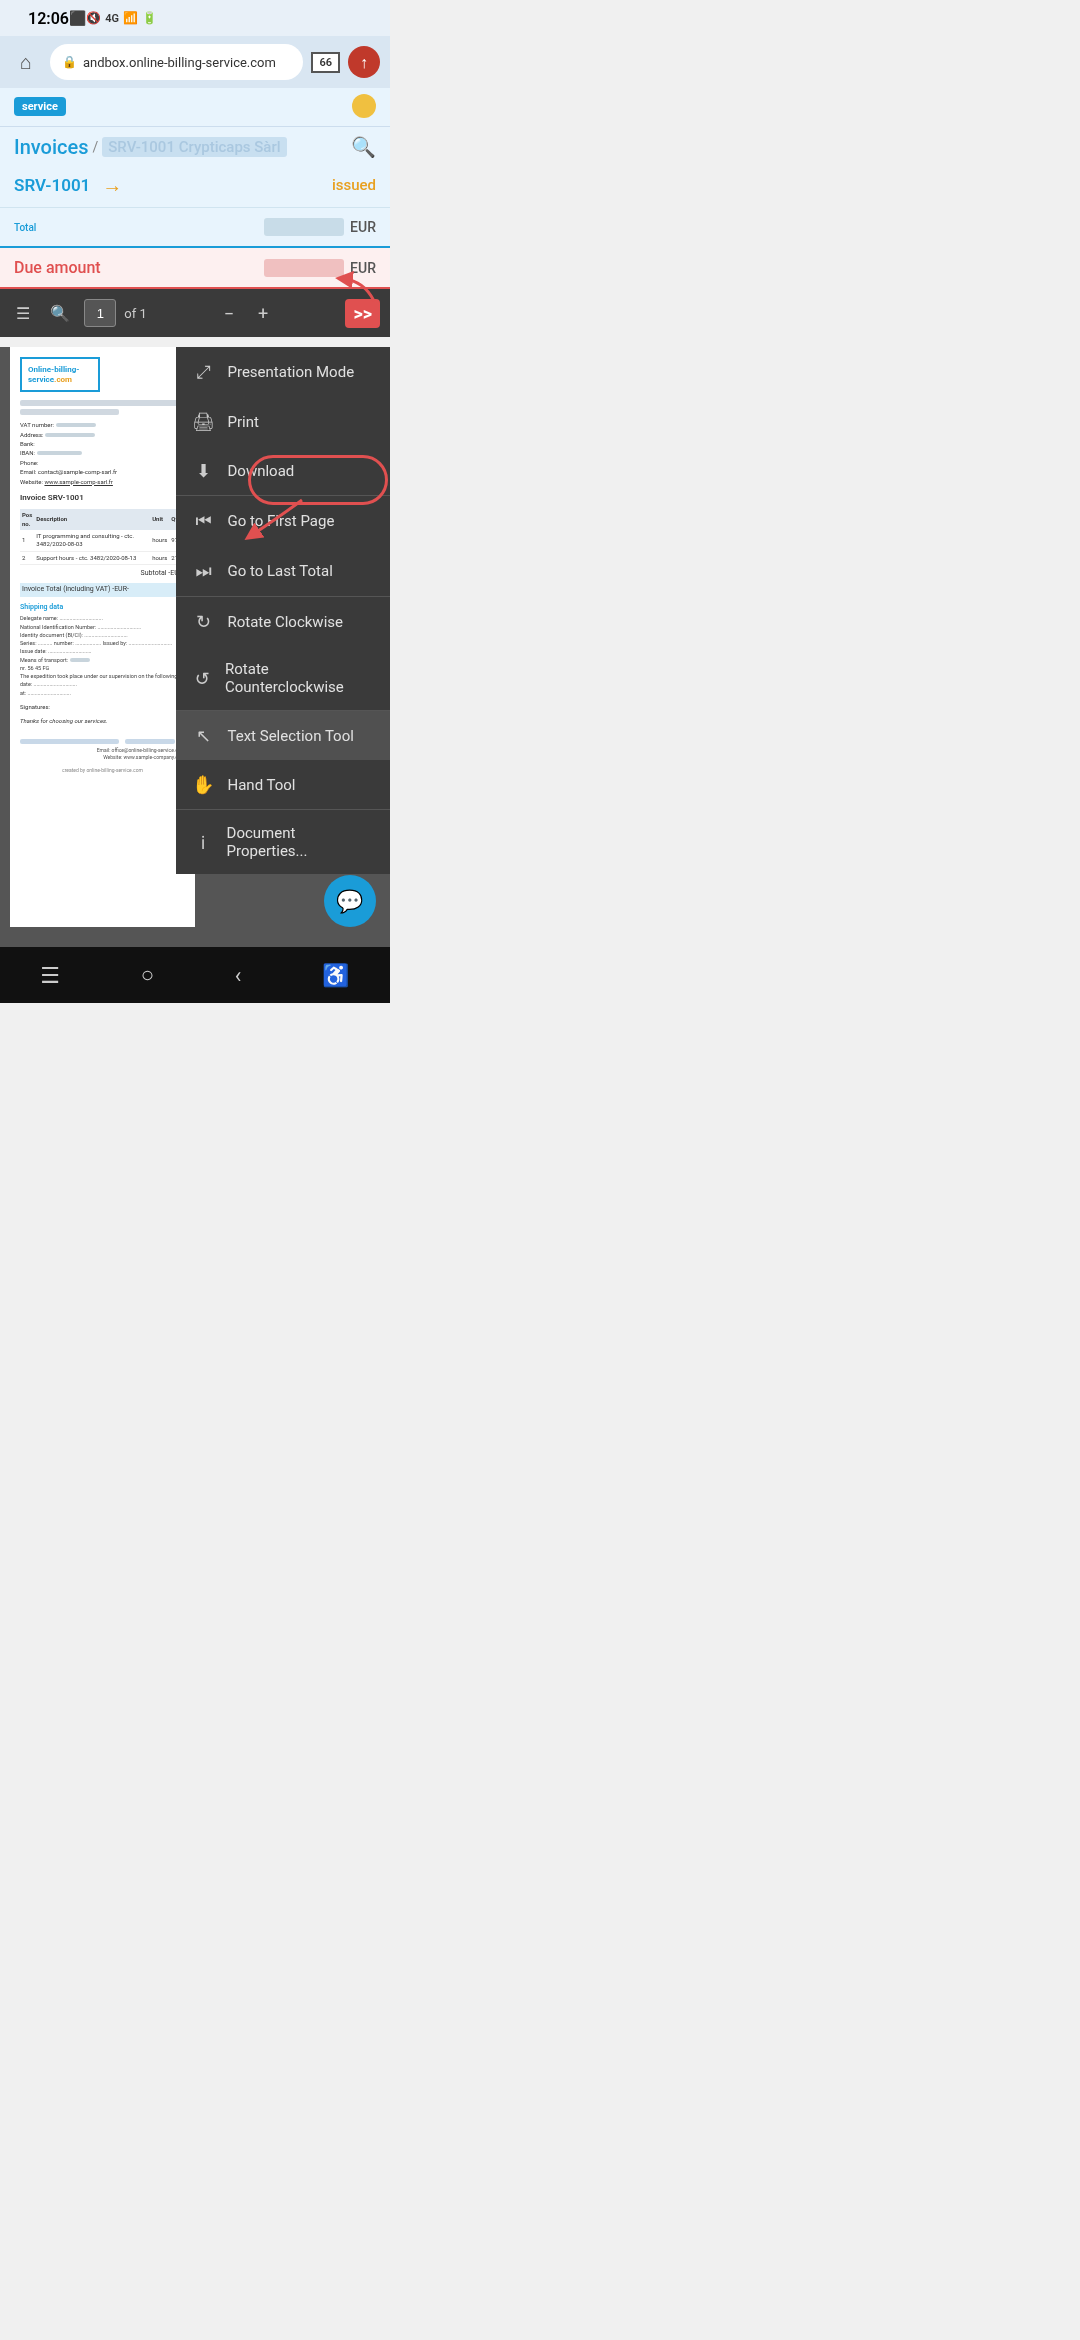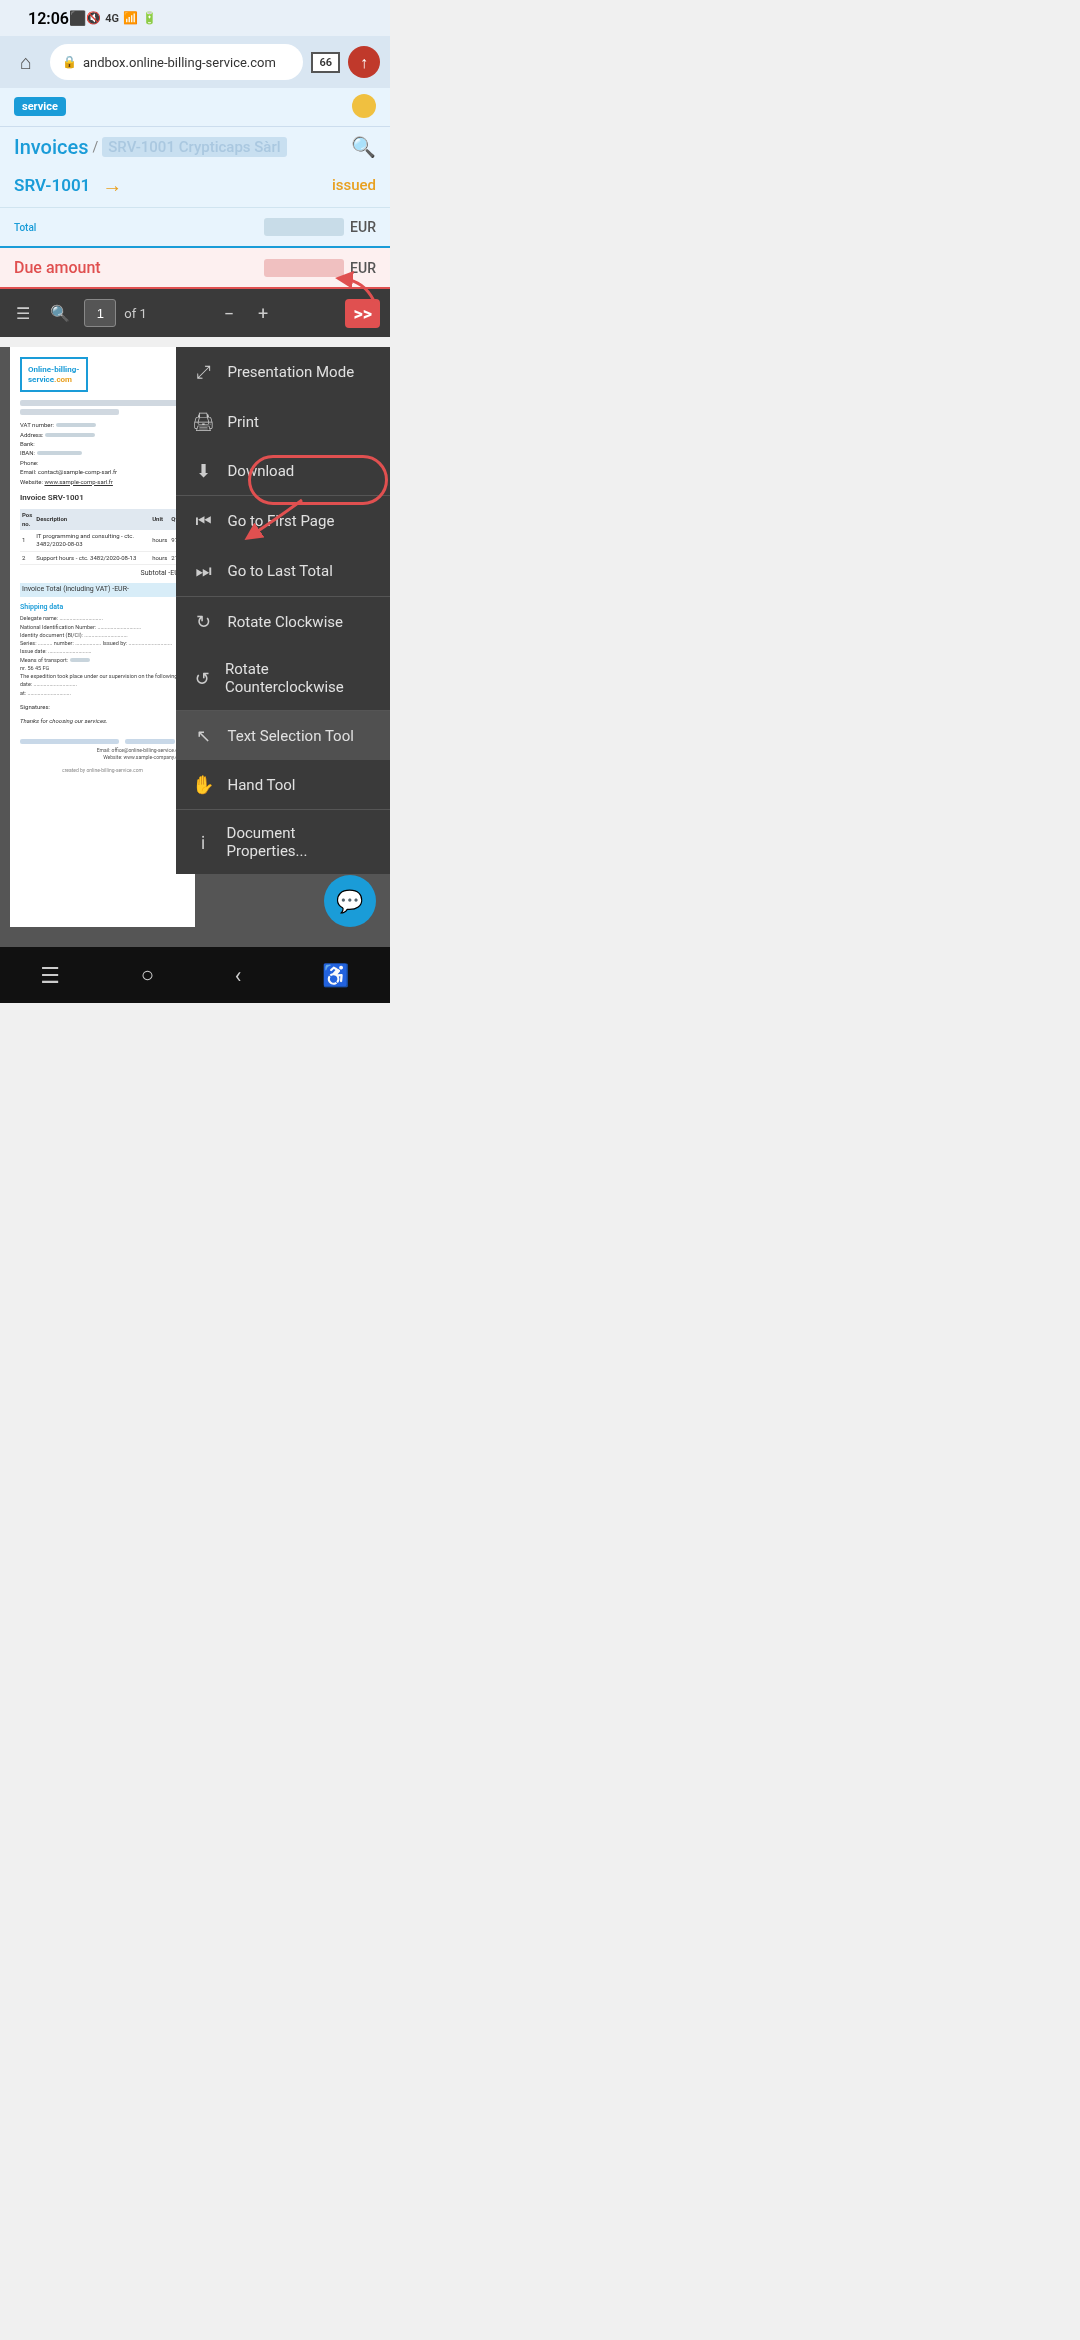--- a/index.html
+++ b/index.html
@@ -265,21 +265,21 @@
       padding: 10px;
       font-size: 7px;
       color: #333;
       line-height: 1.4;
       min-height: 580px;
     }
     .pdf-logo-box {
       border: 2px solid #1a9cd8;
       padding: 6px;
       margin-bottom: 8px;
-      width: 68px;
+      width: 80px;
     }
     .pdf-logo-text {
       color: #1a9cd8;
       font-size: 8px;
       font-weight: 700;
       line-height: 1.2;
     }
     .pdf-blurred-line {
       background: #d0d8e0;
       height: 6px;

